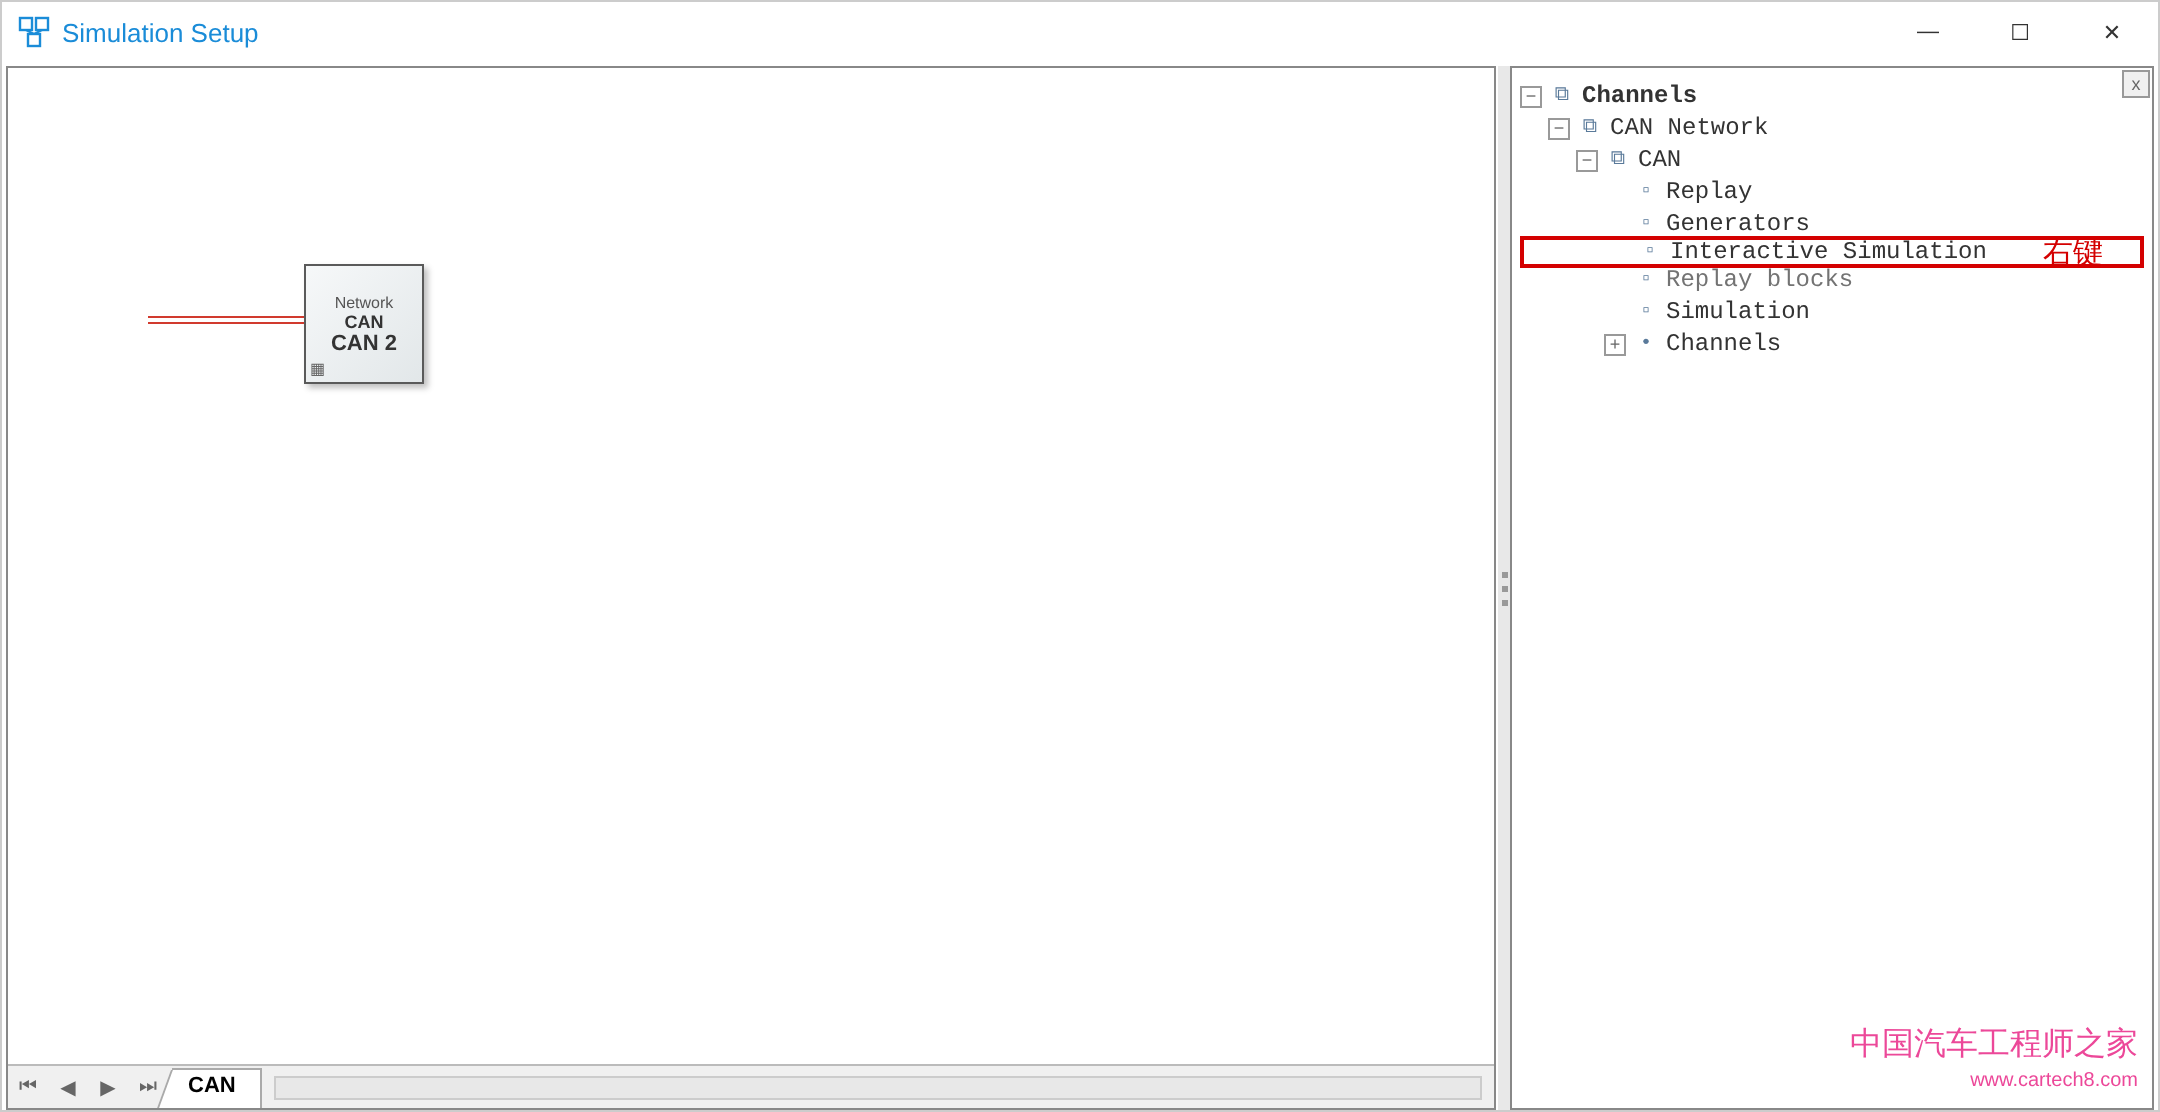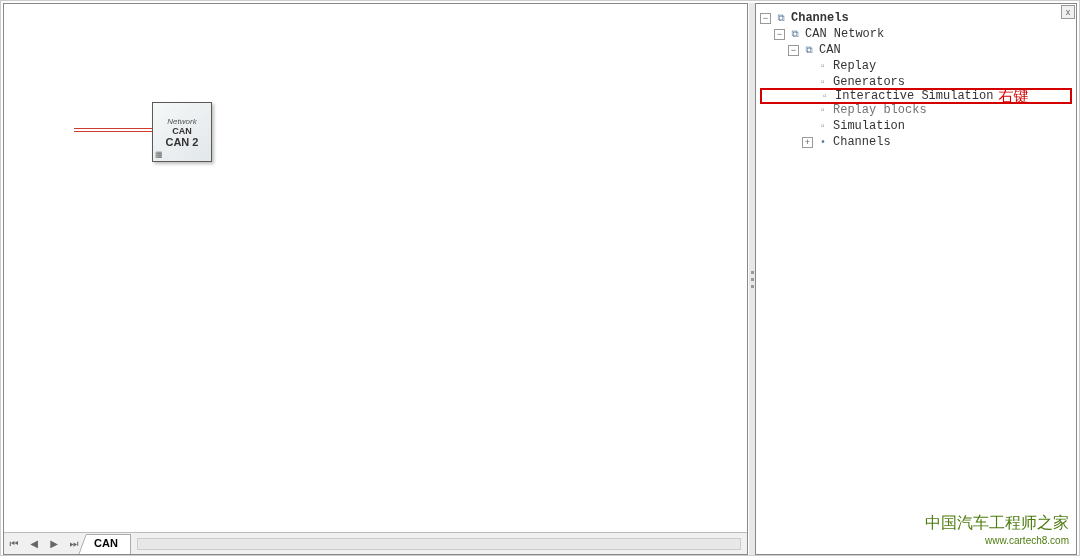--- a/index.html
+++ b/index.html
@@ -15,21 +15,21 @@
     
     .content { flex: 1; display: flex; position: relative; padding: 2px 2px 0 2px; }
     
     .canvas-area { flex: 1; border: 1px solid #888; background: #fff; position: relative; margin-right: 1px; margin-bottom: 0; }
     .canvas-inner { position: absolute; top: 0; left: 0; right: 0; bottom: 26px; overflow: hidden; }
     
     .wire { position: absolute; top: 124px; left: 70px; width: 80px; height: 1px; background: #d13a2e; }
     .wire2 { position: absolute; top: 127px; left: 70px; width: 80px; height: 1px; background: #d13a2e; }
     
     .node-box { position: absolute; top: 98px; left: 148px; width: 60px; height: 60px; border: 1px solid #5a5a5a; background: linear-gradient(135deg, #f6f8f9 0%, #e2e7e9 100%); box-shadow: 2px 2px 3px rgba(0,0,0,0.25); display: flex; flex-direction: column; align-items: center; justify-content: center; font-size: 9px; color: #333; font-family: "Tahoma", sans-serif; }
-    .node-label1 { font-size: 8px; color: #555; font-style: italic; }
+    .node-label1 { font-size: 8px; color: #555; }
     .node-label2 { font-size: 9px; font-weight: bold; }
     .node-label3 { font-size: 11px; font-weight: bold; }
     .node-icon { position: absolute; bottom: 2px; left: 2px; font-size: 8px; color: #666; }
     
     .tab-strip { position: absolute; bottom: 0; left: 0; right: 0; height: 22px; display: flex; align-items: center; background: #f0f0f0; border-top: 1px solid #bbb; }
     .tab-nav-btn { width: 18px; height: 18px; display: flex; align-items: center; justify-content: center; color: #666; font-size: 10px; margin: 0 1px; }
     .tab { height: 20px; padding: 2px 12px 0 8px; background: #fff; border-top: 1px solid #aaa; border-right: 1px solid #aaa; font-weight: bold; font-size: 11px; margin-left: 2px; position: relative; }
     .tab::before { content: ""; position: absolute; left: -4px; top: 0; bottom: 0; width: 8px; background: #fff; transform: skewX(-20deg); border-left: 1px solid #aaa; }
     .tab-track { flex: 1; height: 12px; margin: 0 6px; background: #e8e8e8; border: 1px solid #ccc; }
     
@@ -38,33 +38,50 @@
     
     .tree-panel { width: 322px; border: 1px solid #888; background: #fff; position: relative; display: flex; flex-direction: column; }
     .tree-panel-close { position: absolute; top: 1px; right: 1px; width: 14px; height: 14px; font-size: 9px; text-align: center; line-height: 12px; border: 1px solid #999; color: #666; background: #f0f0f0; }
     .tree { padding: 6px 4px; font-family: "Consolas", "Courier New", monospace; font-size: 12px; color: #333; }
     .tree-row { display: flex; align-items: center; height: 16px; white-space: nowrap; }
     .tree-toggle { width: 11px; height: 11px; border: 1px solid #999; display: flex; align-items: center; justify-content: center; font-size: 9px; line-height: 1; margin-right: 3px; color: #666; font-family: sans-serif; }
     .tree-toggle-spacer { width: 14px; display: inline-block; }
     .tree-icon { width: 14px; height: 14px; margin-right: 3px; display: inline-flex; align-items: center; justify-content: center; font-size: 10px; color: #5a7a9a; }
     .tree-label { }
     .highlighted { border: 2px solid #d40000; padding: 0 2px; margin: -2px 0; }
-    .annotation { color: #d40000; font-family: Liberation Serif, serif; font-size: 15px; margin-left: 5px; }
+    .annotation { color: #d40000; font-family: Liberation Serif, serif; font-size: 15px; margin-left: 28px; }
     
-    .watermark { position: absolute; bottom: 8px; right: 10px; text-align: right; font-family: "KaiTi", "STKaiti", serif; color: #4d7c0f; line-height: 1.3; pointer-events: none; }
+    .watermark { position: absolute; bottom: 8px; right: 10px; text-align: right; font-family: "KaiTi", "STKaiti", serif; color: #ec4899; line-height: 1.3; pointer-events: none; }
     .wm-line1 { font-size: 16px; }
     .wm-line2 { font-size: 10px; font-family: Arial, sans-serif; }
     
     svg.app-icon-svg { width: 16px; height: 16px; }
   </style>
 </head>
 <body>
 
 <div class="window">
 
+  <div class="titlebar">
+    <div class="titlebar-icon">
+      <svg class="app-icon-svg" viewBox="0 0 16 16">
+        <rect x="1" y="1" width="6" height="6" fill="none" stroke="#1a8cd8" stroke-width="1.2"></rect>
+        <rect x="9" y="1" width="6" height="6" fill="none" stroke="#1a8cd8" stroke-width="1.2"></rect>
+        <rect x="5" y="9" width="6" height="6" fill="none" stroke="#1a8cd8" stroke-width="1.2"></rect>
+        <line x1="4" y1="7" x2="8" y2="9" stroke="#1a8cd8" stroke-width="1"></line>
+        <line x1="12" y1="7" x2="8" y2="9" stroke="#1a8cd8" stroke-width="1"></line>
+      </svg>
+    </div>
+    <div class="titlebar-title">Simulation Setup</div>
+    <div class="titlebar-controls">
+      <div class="titlebar-btn">—</div>
+      <div class="titlebar-btn">☐</div>
+      <div class="titlebar-btn close">✕</div>
+    </div>
+  </div>
 
   <div class="content">
 
     <div class="canvas-area">
       <div class="canvas-inner">
         <div class="wire"></div>
         <div class="wire2"></div>
         <div class="node-box">
           <div class="node-label1">Network</div>
           <div class="node-label2">CAN</div>

